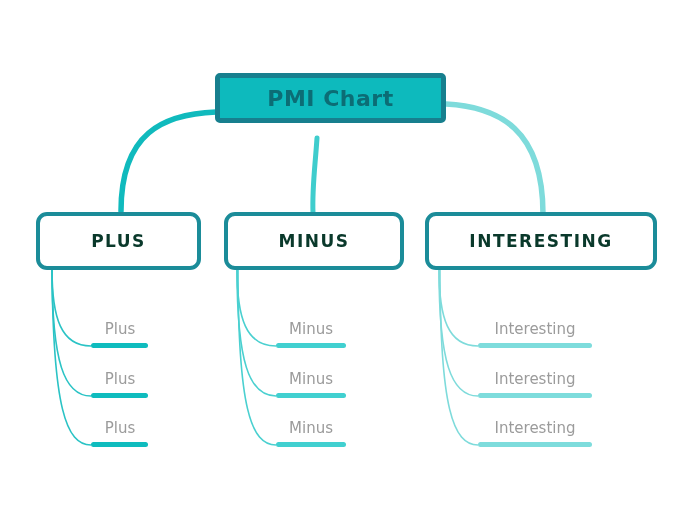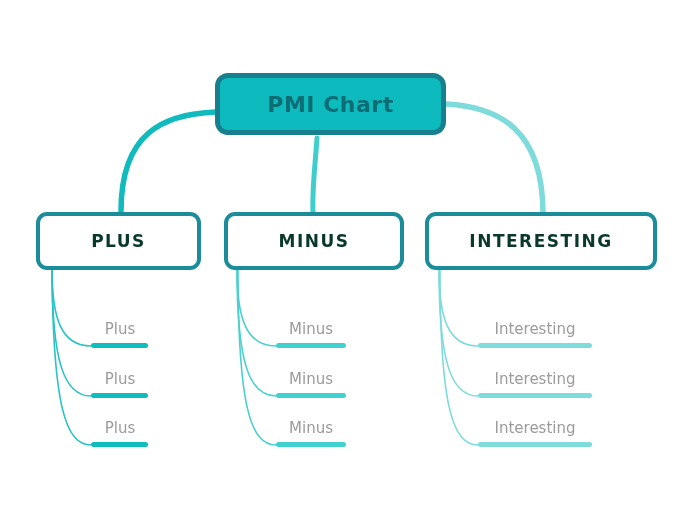--- a/index.html
+++ b/index.html
@@ -30,23 +30,23 @@
     align-items: center;
     justify-content: center;
     box-sizing: border-box;
     border-radius: 11px;
     cursor: pointer;
   }
   .node.root {
     left: 215px;
     top: 73px;
     width: 231px;
-    height: 62px;
+    height: 50px;
     border: 5px solid;
-    border-radius: 13px;
+    border-radius: 5px;
     font-size: 22px;
     font-weight: bold;
     letter-spacing: 0.5px;
   }
   .node.branch {
     top: 212px;
     height: 58px;
     background: #ffffff;
     border: 4px solid;
     font-size: 17px;

